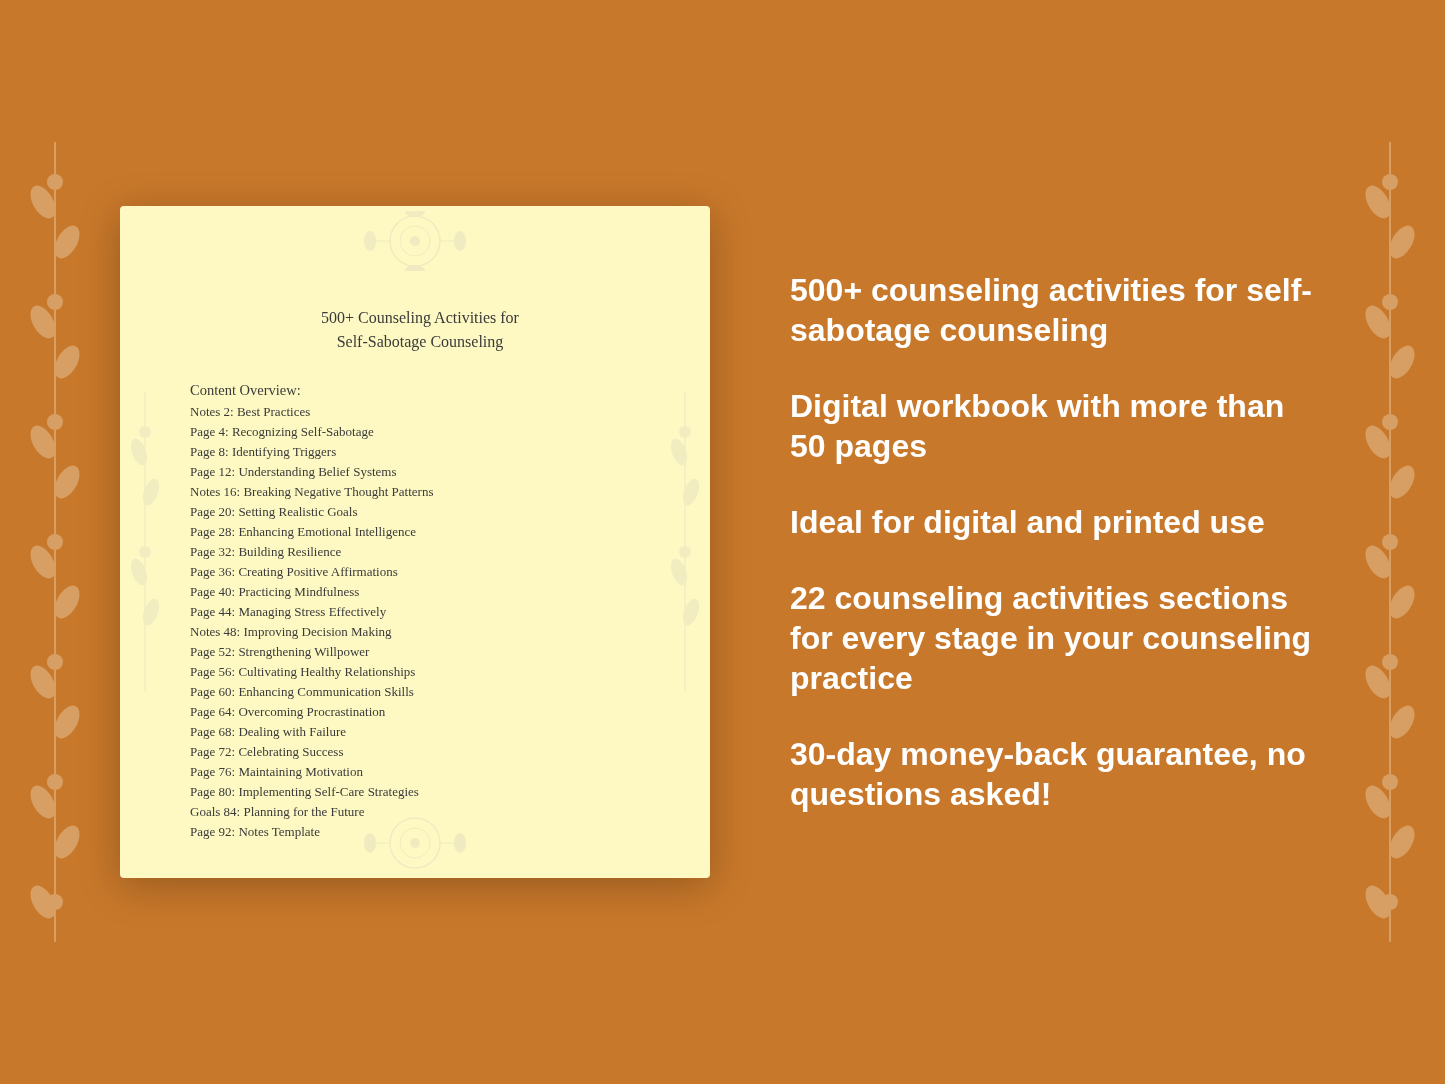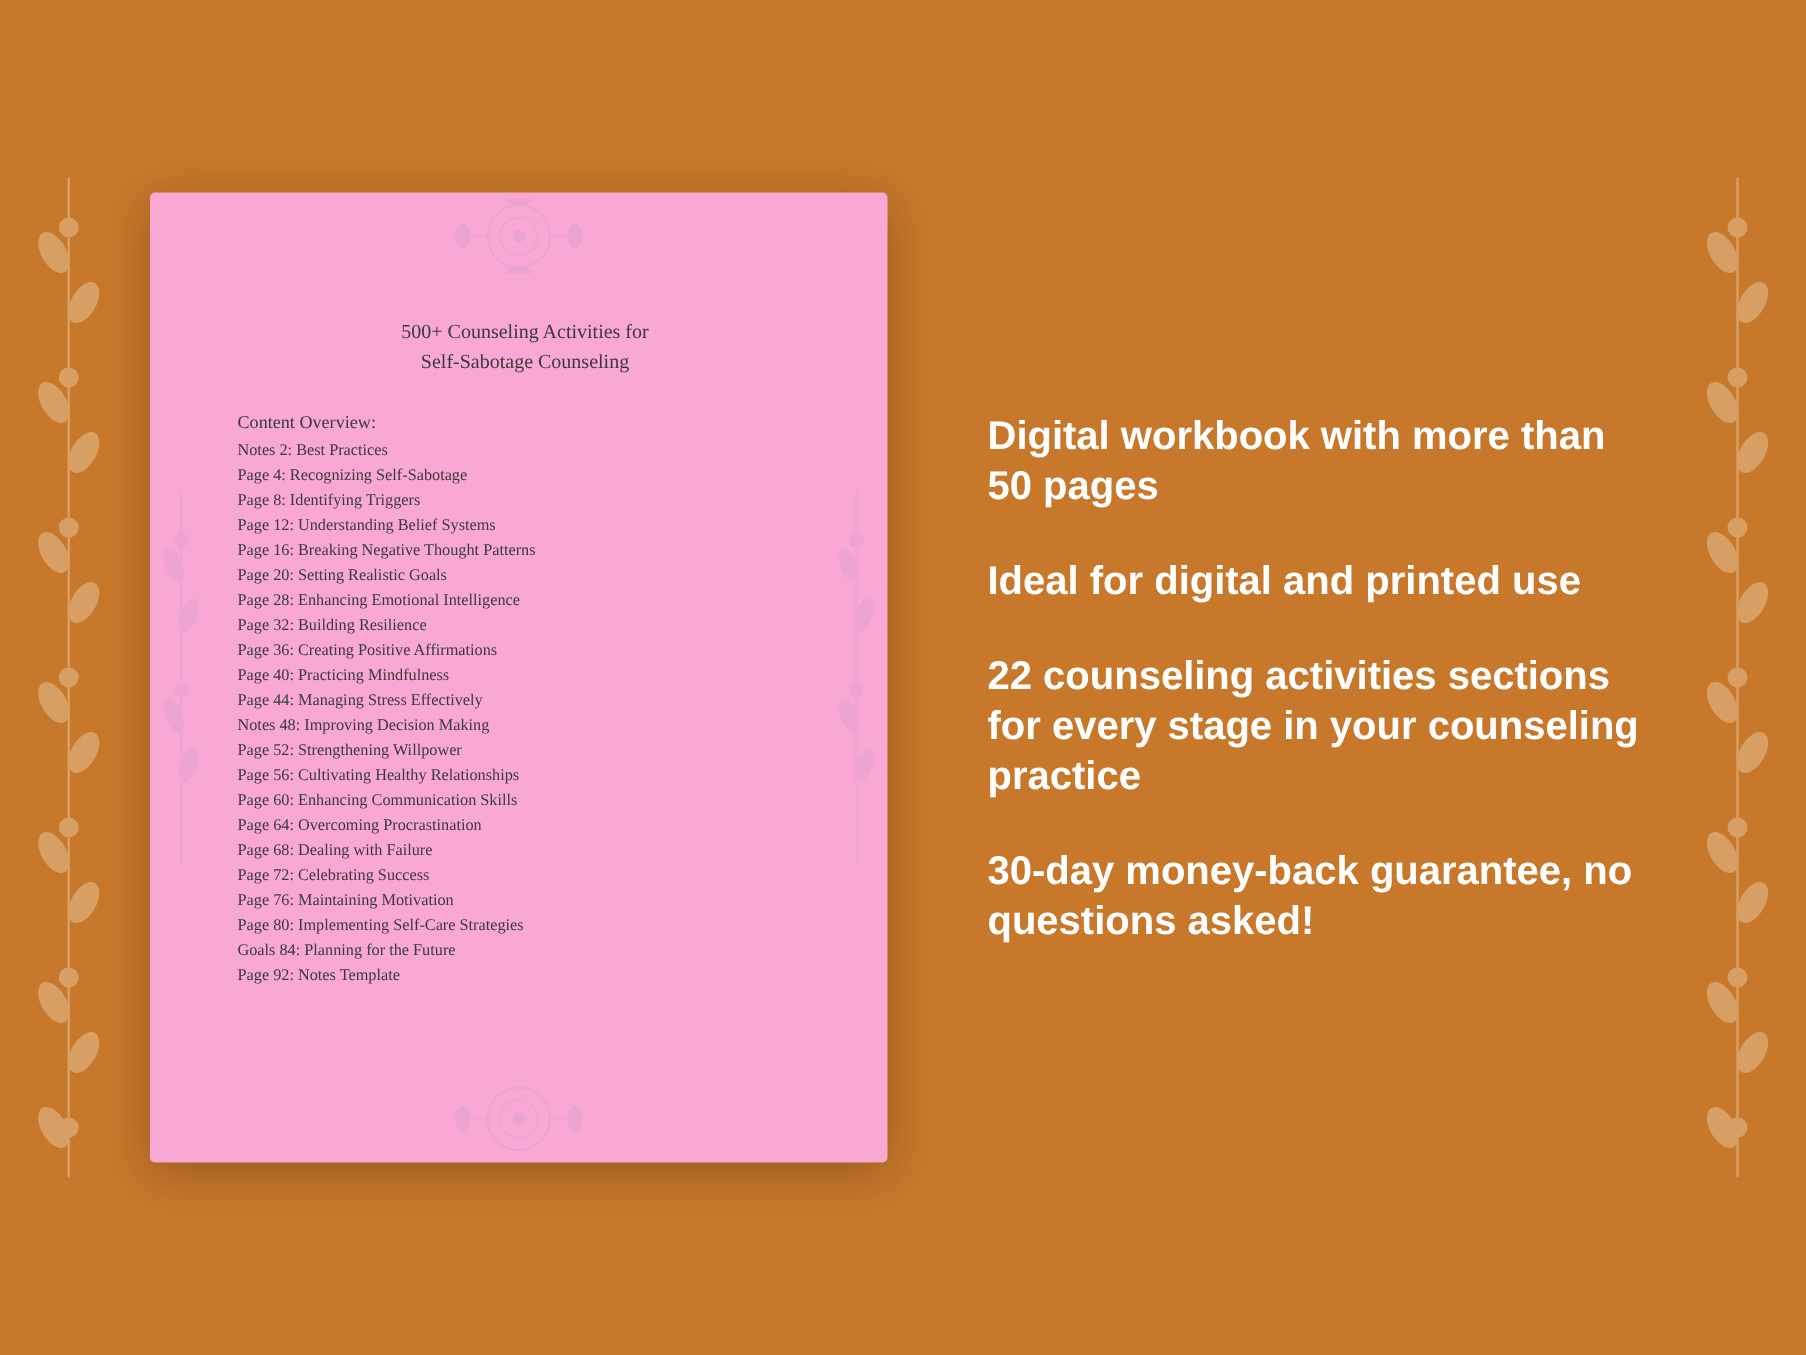--- a/index.html
+++ b/index.html
@@ -39,22 +39,22 @@
       width: 100%;
       height: 100%;
       padding: 40px 120px;
       gap: 60px;
     }
 
     
     .document-wrapper {
       flex: 0 0 auto;
       width: 590px;
-      height: 776px;
-      background: #f9a8d4;
+      height: 672px;
+      background: #fef9c3;
       border-radius: 4px;
       box-shadow: 0 8px 40px rgba(0,0,0,0.25);
       padding: 40px 50px 40px 60px;
       position: relative;
       overflow: hidden;
     }
 
     .document-decorative-top {
       position: absolute;
       top: 0;
@@ -285,21 +285,21 @@
       <div class="doc-title">
         <span>500+ Counseling Activities for</span><br>
         <span>Self-Sabotage Counseling</span>
       </div>
       <div class="doc-subtitle">Content Overview:</div>
       <ul class="toc-list" id="toc-container">
       <li><span class="toc-page-num">Notes  2:</span> Best Practices</li>
           <li><span class="toc-page-num">Page  4:</span> Recognizing Self-Sabotage</li>
           <li><span class="toc-page-num">Page  8:</span> Identifying Triggers</li>
           <li><span class="toc-page-num">Page 12:</span> Understanding Belief Systems</li>
-          <li><span class="toc-page-num">Page 16:</span> Breaking Negative Thought Patterns</li>
+          <li><span class="toc-page-num">Notes 16:</span> Breaking Negative Thought Patterns</li>
           <li><span class="toc-page-num">Page 20:</span> Setting Realistic Goals</li>
           <li><span class="toc-page-num">Page 28:</span> Enhancing Emotional Intelligence</li>
           <li><span class="toc-page-num">Page 32:</span> Building Resilience</li>
           <li><span class="toc-page-num">Page 36:</span> Creating Positive Affirmations</li>
           <li><span class="toc-page-num">Page 40:</span> Practicing Mindfulness</li>
           <li><span class="toc-page-num">Page 44:</span> Managing Stress Effectively</li>
           <li><span class="toc-page-num">Notes 48:</span> Improving Decision Making</li>
           <li><span class="toc-page-num">Page 52:</span> Strengthening Willpower</li>
           <li><span class="toc-page-num">Page 56:</span> Cultivating Healthy Relationships</li>
           <li><span class="toc-page-num">Page 60:</span> Enhancing Communication Skills</li>
@@ -308,19 +308,20 @@
           <li><span class="toc-page-num">Page 72:</span> Celebrating Success</li>
           <li><span class="toc-page-num">Page 76:</span> Maintaining Motivation</li>
           <li><span class="toc-page-num">Page 80:</span> Implementing Self-Care Strategies</li>
           <li><span class="toc-page-num">Goals 84:</span> Planning for the Future</li>
           <li><span class="toc-page-num">Page 92:</span> Notes Template</li>
         </ul>
     </div>
   </div>
 
   <div class="right-panel" id="features-container">
+  <div class="feature-text">500+ counseling activities for self-sabotage counseling</div>
       <div class="feature-text">Digital workbook with more than 50 pages</div>
       <div class="feature-text">Ideal for digital and printed use</div>
       <div class="feature-text">22 counseling activities sections for every stage in your counseling practice</div>
       <div class="feature-text">30-day money-back guarantee, no questions asked!</div>
     </div>
 
 </div>
 
 </body></html>

